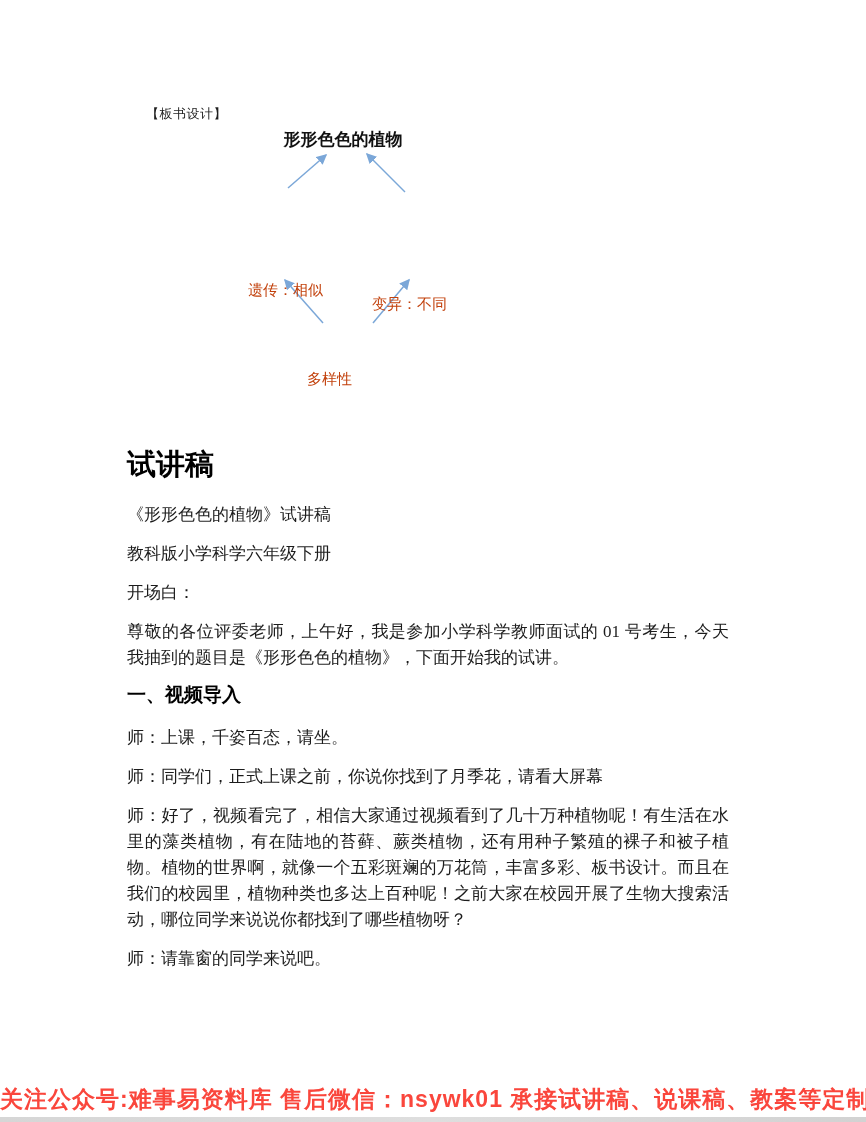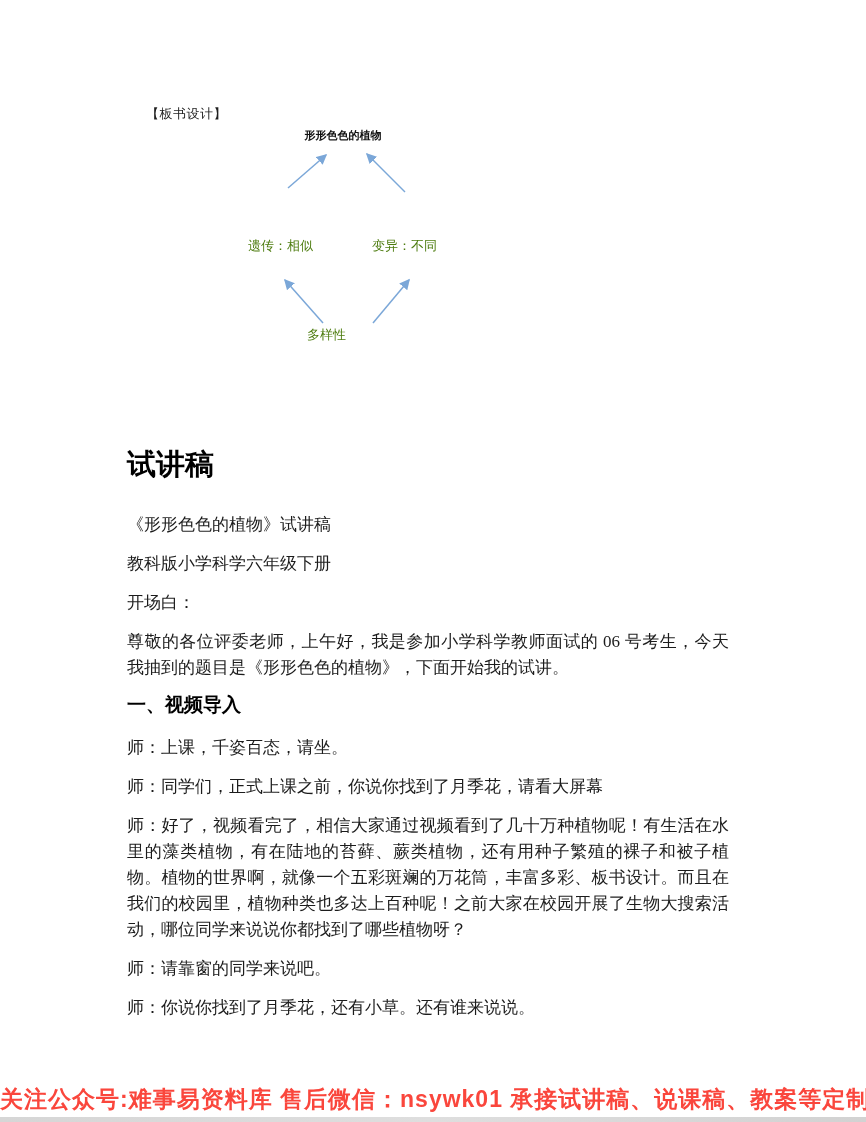--- a/index.html
+++ b/index.html
@@ -17,37 +17,37 @@
   
   .board { position: absolute; left: 0; top: 0; width: 688px; height: 370px; }
   .board-label {
     position: absolute; left: 146px; top: 105px;
     font-size: 13px; color: #1f1f1f; letter-spacing: 0.5px;
   }
   .board-title {
     position: absolute; left: 250px; top: 128px; width: 186px;
     text-align: center;
     font-family: "Liberation Sans", "DejaVu Sans", sans-serif;
-    font-weight: 700; font-size: 11px; color: #111;
+    font-weight: 700; font-size: 17px; color: #111;
   }
   .board-arrows { position: absolute; left: 240px; top: 140px; }
   .node {
-    position: absolute; font-size: 13px; color: #4d7c0f; white-space: nowrap;
+    position: absolute; font-size: 15px; color: #c2410c; white-space: nowrap; margin-top: 44px;
   }
   .node-left   { left: 248px; top: 237px; }
-  .node-right  { left: 372px; top: 237px; font-family: Liberation Serif, serif; }
+  .node-right  { left: 372px; top: 251px; font-family: Liberation Serif, serif; }
   .node-bottom { left: 307px; top: 326px; }
 
   
   .content {
     position: absolute; left: 127px; top: 446px; width: 610px;
   }
   .content h1 {
     font-size: 29px; line-height: 36px; font-weight: 700;
-    margin: 0 0 30px 0; color: #000;
+    margin: 0 0 20px 0; color: #000;
     font-family: Liberation Serif, serif;
   }
   .content p {
     font-size: 17px; line-height: 26px;
     margin: 0 8px 13px 0;
     text-align: justify;
     color: #1c1c1c;
   }
   .content h2 {
     font-family: Liberation Mono, monospace;
@@ -94,29 +94,28 @@
     <div class="node node-right">变异：不同</div>
     <div class="node node-bottom">多样性</div>
   </section>
 
   <section class="content">
     <h1>试讲稿</h1>
 
     <p>《形形色色的植物》试讲稿</p>
     <p>教科版小学科学六年级下册</p>
     <p>开场白：</p>
-    <p>尊敬的各位评委老师，上午好，我是参加小学科学教师面试的 06 号考生，今天我抽到的题目是《形形色色的植物》，下面开始我的试讲。</p>
+    <p>尊敬的各位评委老师，上午好，我是参加小学科学教师面试的 01 号考生，今天我抽到的题目是《形形色色的植物》，下面开始我的试讲。</p>
 
     <h2>一、视频导入</h2>
 
     <p>师：上课，千姿百态，请坐。</p>
     <p>师：同学们，正式上课之前，你说你找到了月季花，请看大屏幕</p>
     <p>师：好了，视频看完了，相信大家通过视频看到了几十万种植物呢！有生活在水里的藻类植物，有在陆地的苔藓、蕨类植物，还有用种子繁殖的裸子和被子植物。植物的世界啊，就像一个五彩斑斓的万花筒，丰富多彩、板书设计。而且在我们的校园里，植物种类也多达上百种呢！之前大家在校园开展了生物大搜索活动，哪位同学来说说你都找到了哪些植物呀？</p>
     <p>师：请靠窗的同学来说吧。</p>
-    <p>师：你说你找到了月季花，还有小草。还有谁来说说。</p>
   </section>
 
   <div class="footer-banner">
     <span style="color: rgb(250, 70, 60);">关注公众号:难事易资料库 售后微信：nsywk01 承接试讲稿、说课稿、教案等定制业务</span>
   </div>
 
   <div class="bottom-strip"></div>
 </div>
 
 </body></html>

